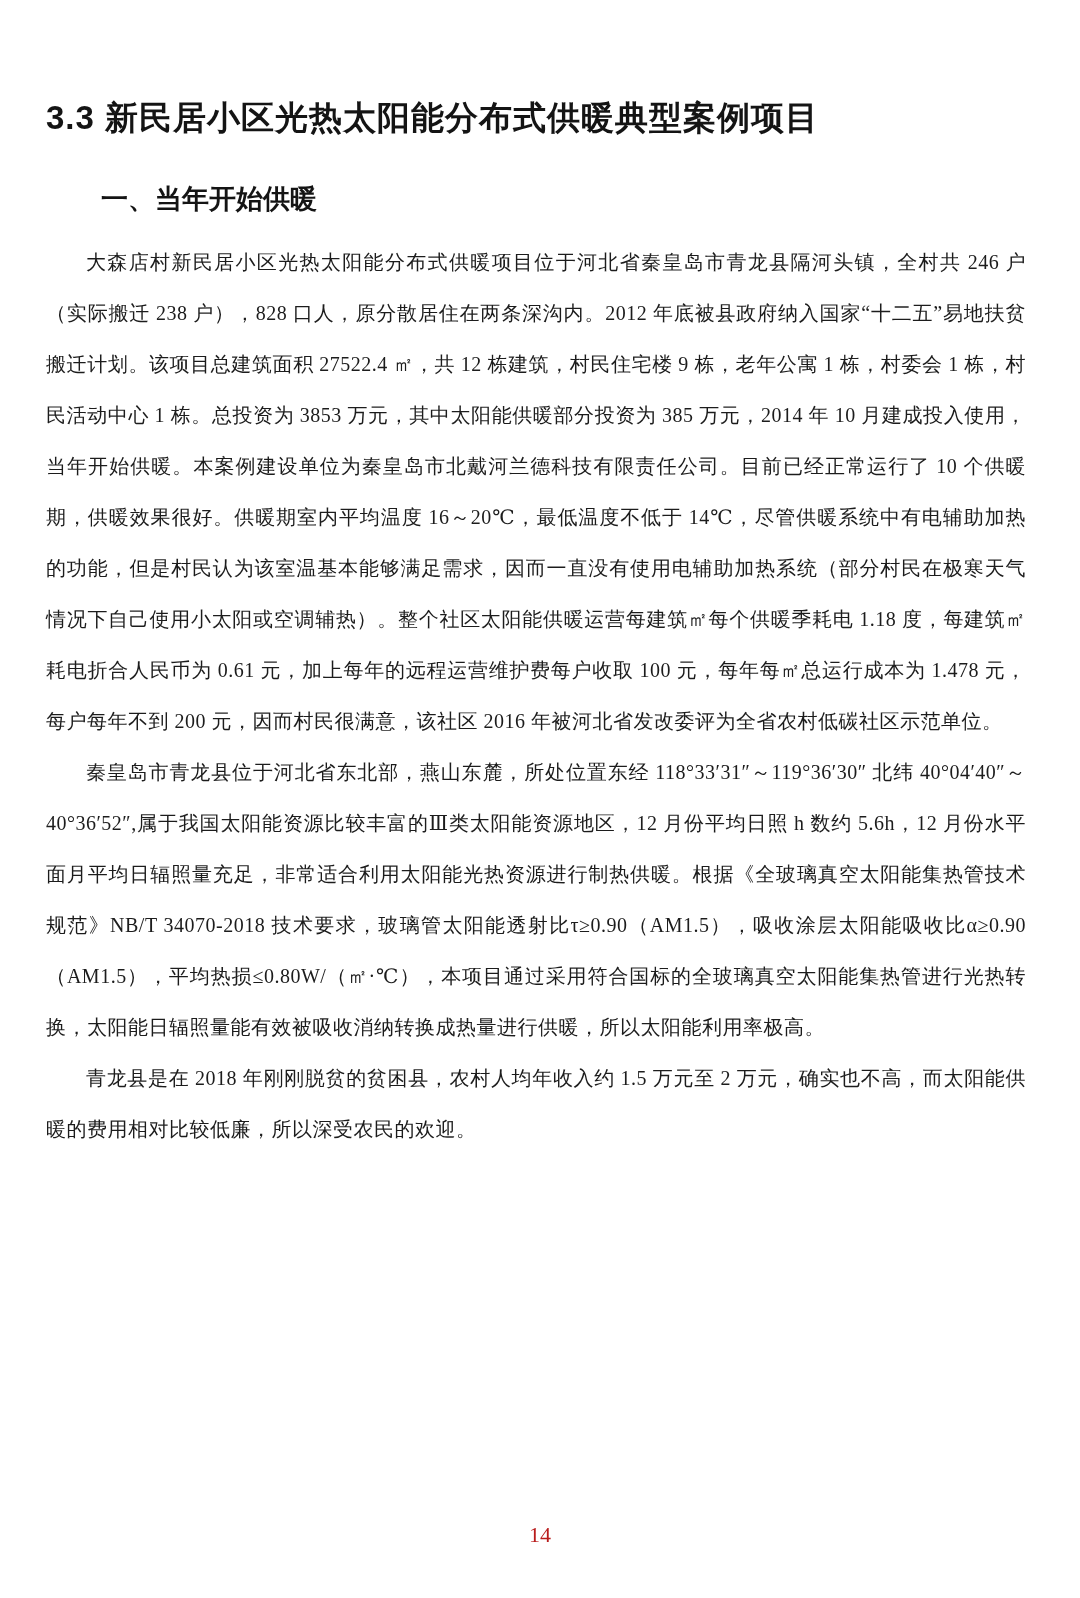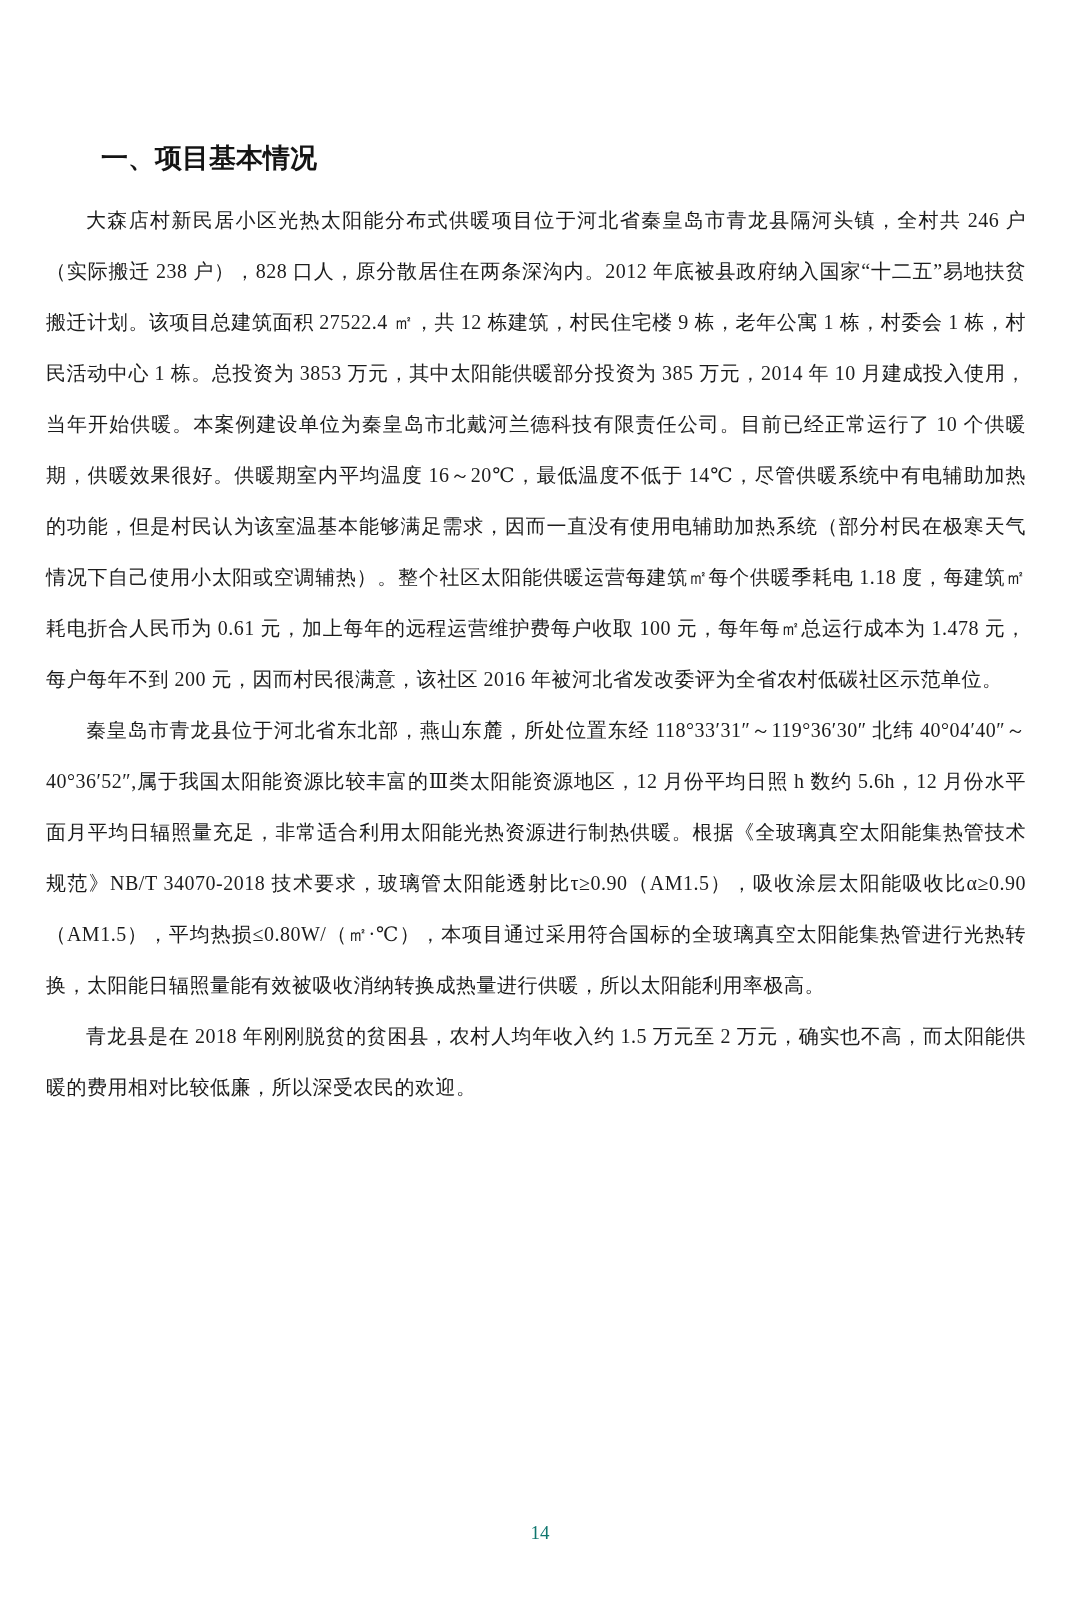--- a/index.html
+++ b/index.html
@@ -54,32 +54,33 @@
     color: #1c1c1c;
   }
   .page-footer {
     position: absolute;
     left: 0;
     top: 1522px;
     width: 1080px;
     text-align: center;
   }
   .page-number {
-    font-size: 19px;
-    color: #0f766e;
+    font-size: 22px;
+    color: #b91c1c;
     text-align: center;
   }
 </style>
 </head>
 <body>
 
 <div class="page">
 
+  <h1 class="chapter-heading">3.3 新民居小区光热太阳能分布式供暖典型案例项目</h1>
 
-  <h2 class="section-heading">一、项目基本情况</h2>
+  <h2 class="section-heading">一、当年开始供暖</h2>
 
   <div class="body-text">
     <p class="body-paragraph">大森店村新民居小区光热太阳能分布式供暖项目位于河北省秦皇岛市青龙县隔河头镇，全村共 246 户（实际搬迁 238 户），828 口人，原分散居住在两条深沟内。2012 年底被县政府纳入国家“十二五”易地扶贫搬迁计划。该项目总建筑面积 27522.4 ㎡，共 12 栋建筑，村民住宅楼 9 栋，老年公寓 1 栋，村委会 1 栋，村民活动中心 1 栋。总投资为 3853 万元，其中太阳能供暖部分投资为 385 万元，2014 年 10 月建成投入使用，当年开始供暖。本案例建设单位为秦皇岛市北戴河兰德科技有限责任公司。目前已经正常运行了 10 个供暖期，供暖效果很好。供暖期室内平均温度 16～20℃，最低温度不低于 14℃，尽管供暖系统中有电辅助加热的功能，但是村民认为该室温基本能够满足需求，因而一直没有使用电辅助加热系统（部分村民在极寒天气情况下自己使用小太阳或空调辅热）。整个社区太阳能供暖运营每建筑㎡每个供暖季耗电 1.18 度，每建筑㎡耗电折合人民币为 0.61 元，加上每年的远程运营维护费每户收取 100 元，每年每㎡总运行成本为 1.478 元，每户每年不到 200 元，因而村民很满意，该社区 2016 年被河北省发改委评为全省农村低碳社区示范单位。</p>
     <p class="body-paragraph">秦皇岛市青龙县位于河北省东北部，燕山东麓，所处位置东经 118°33′31″～119°36′30″ 北纬 40°04′40″～40°36′52″,属于我国太阳能资源比较丰富的Ⅲ类太阳能资源地区，12 月份平均日照 h 数约 5.6h，12 月份水平面月平均日辐照量充足，非常适合利用太阳能光热资源进行制热供暖。根据《全玻璃真空太阳能集热管技术规范》NB/T 34070-2018 技术要求，玻璃管太阳能透射比τ≥0.90（AM1.5），吸收涂层太阳能吸收比α≥0.90（AM1.5），平均热损≤0.80W/（㎡·℃），本项目通过采用符合国标的全玻璃真空太阳能集热管进行光热转换，太阳能日辐照量能有效被吸收消纳转换成热量进行供暖，所以太阳能利用率极高。</p>
     <p class="body-paragraph">青龙县是在 2018 年刚刚脱贫的贫困县，农村人均年收入约 1.5 万元至 2 万元，确实也不高，而太阳能供暖的费用相对比较低廉，所以深受农民的欢迎。</p>
   </div>
 
   <div class="page-footer">
     <span class="page-number">14</span>
   </div>

